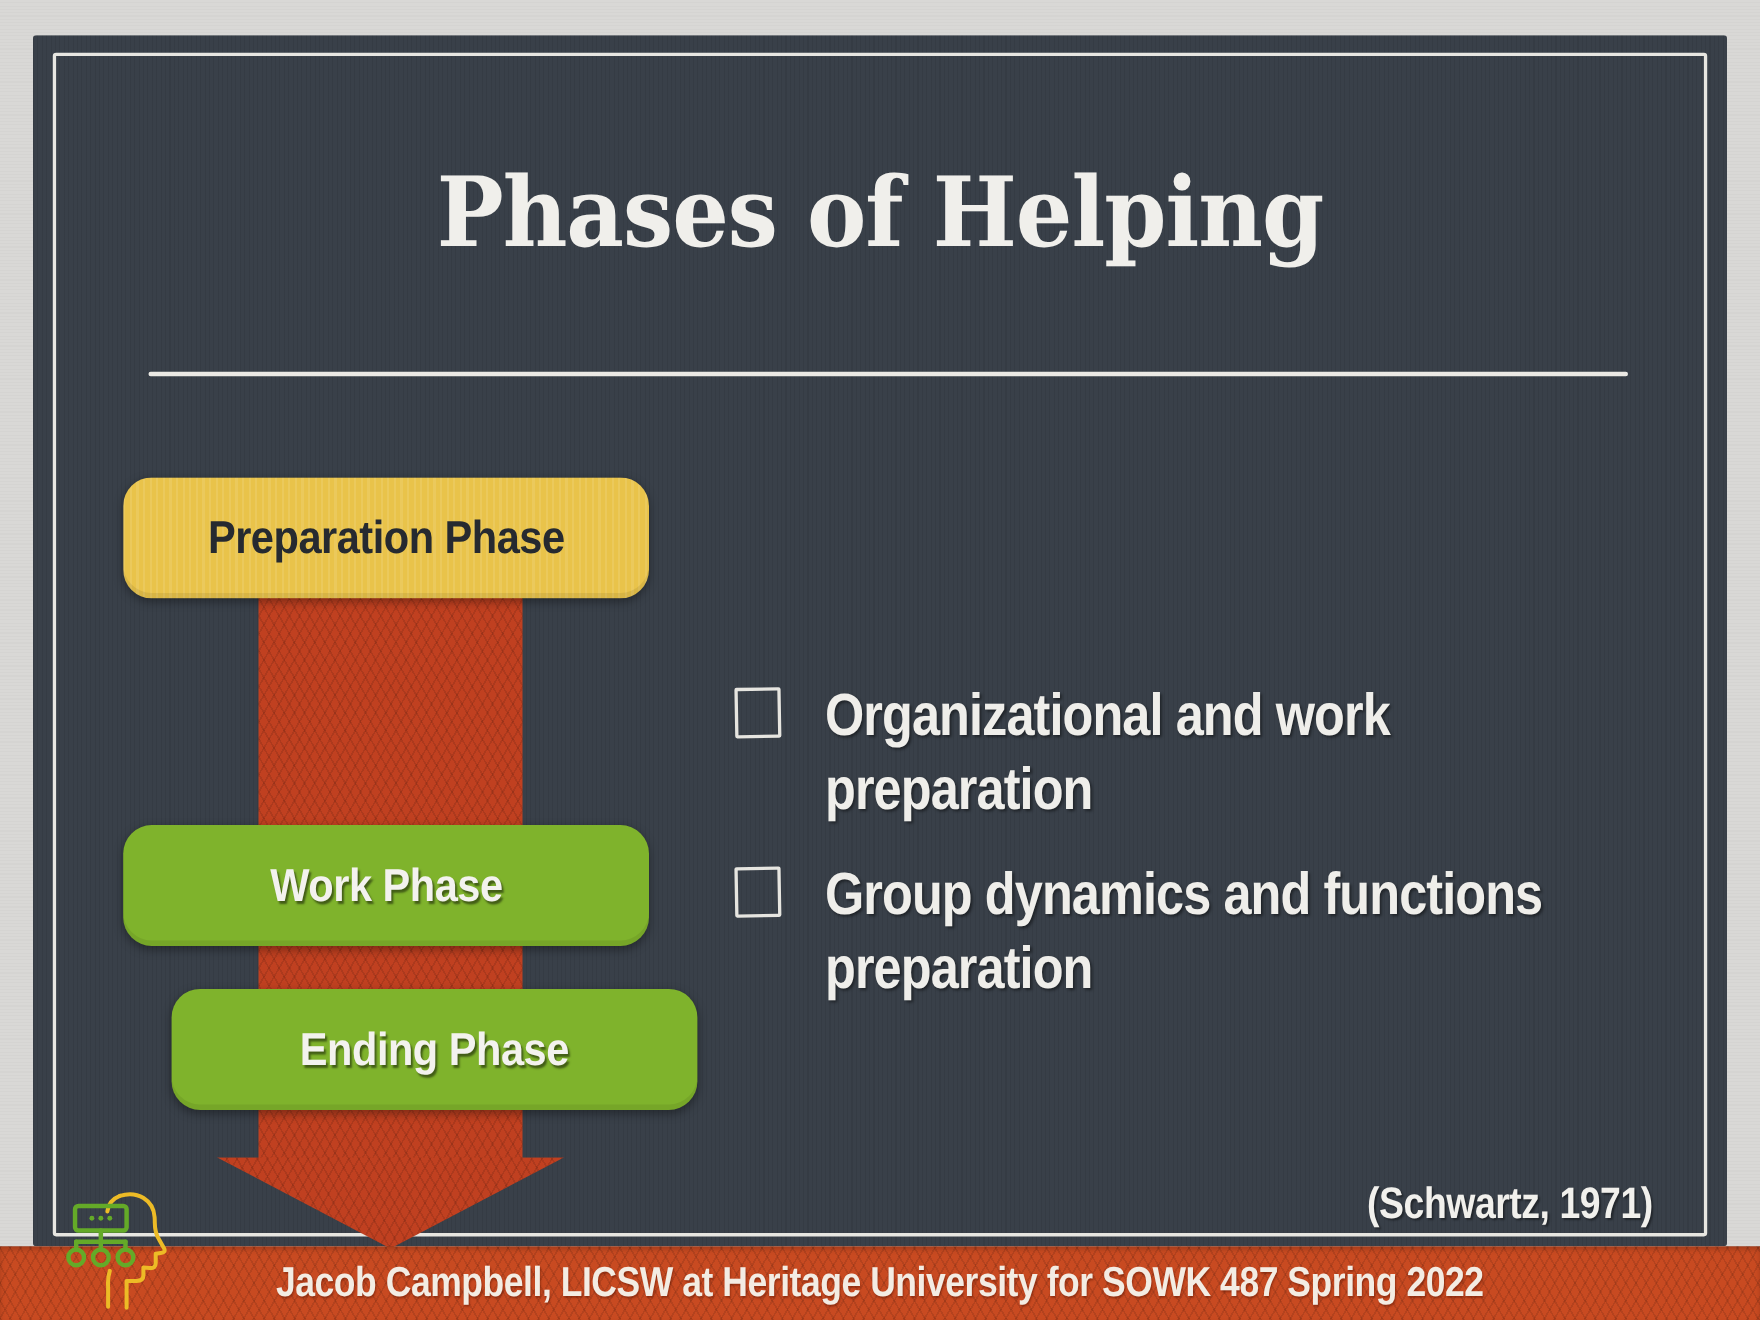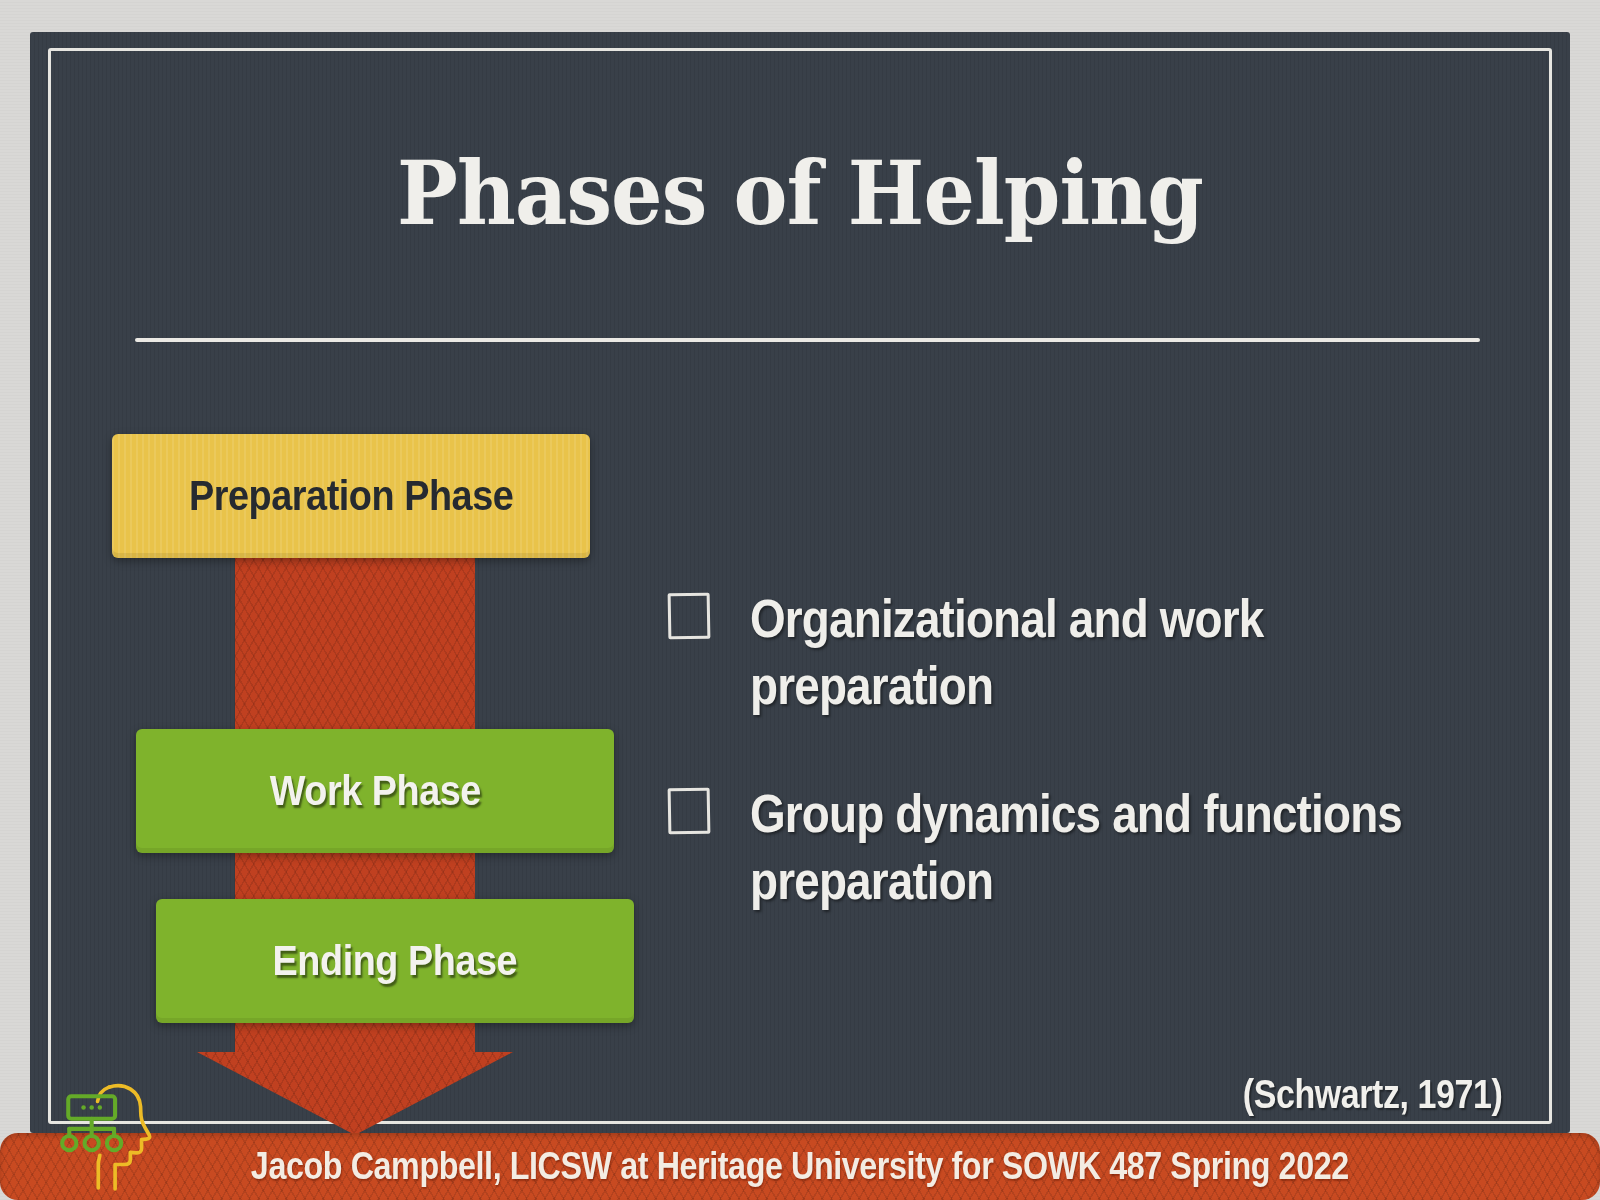--- a/index.html
+++ b/index.html
@@ -74,22 +74,22 @@
     width: 316px; height: 83px;
     background-color: #c04020;
     clip-path: polygon(0 0, 100% 0, 50% 100%);
     z-index: 2;
   }
 
   
   .phase-box {
     position: absolute;
     left: 82px;                      
-    width: 478px; height: 124px;
-    border-radius: 6px;
+    width: 478px; height: 110px;
+    border-radius: 26px;
     display: flex; align-items: center; justify-content: center;
     box-shadow: 0 3px 9px rgba(0,0,0,0.35), inset 0 -5px 0 rgba(0,0,0,0.07);
     z-index: 3;
   }
   .phase-box.textured {
     background-image: repeating-linear-gradient(90deg, rgba(255,255,255,0.10) 0 2px, transparent 2px 6px);
   }
   .phase-label {
     font-weight: 700;
     font-size: 42px;
@@ -147,21 +147,20 @@
 
   
   .footer {
     position: absolute;
     left: 0; top: 1133px;
     width: 1600px; height: 67px;
     background-color: #c84a21;
     box-shadow: inset 0 3px 5px rgba(0,0,0,0.18);
     display: flex; align-items: center; justify-content: center;
     z-index: 5;
-    border-radius: 18px;
   }
   .footer-text {
     font-weight: 700;
     font-size: 38px;
     letter-spacing: -0.5px;
     color: #f3ece3;
     text-shadow: 1px 2px 2px rgba(90,20,0,0.45);
     transform: scaleX(0.85);
     transform-origin: 50% 50%;
     white-space: nowrap;
@@ -183,28 +182,28 @@
 
   <h1 class="title">Phases of Helping</h1>
   <div class="divider"></div>
 
   <div class="arrow-shaft herringbone" style="background-color: rgb(192, 64, 32);"></div>
   <div class="arrow-head herringbone" style="background-color: rgb(192, 64, 32);"></div>
 
   <div class="phase-box textured" style="top: 402px; background-color: rgb(233, 195, 74);">
     <span class="phase-label" style="color: rgb(38, 42, 48);">Preparation Phase</span>
   </div>
-  <div class="phase-box" style="top: 697px; background-color: rgb(127, 179, 44); margin-left: 24px;">
+  <div class="phase-box" style="top: 718px; background-color: rgb(127, 179, 44);">
     <span class="phase-label on-green" style="color: rgb(243, 242, 238);">Work Phase</span>
   </div>
   <div class="phase-box" style="top: 867px; background-color: rgb(127, 179, 44); margin-left: 44px;">
     <span class="phase-label on-green" style="color: rgb(243, 242, 238);">Ending Phase</span>
   </div>
 
-  <div class="bullet-row" style="top:553px">
+  <div class="bullet-row" style="top:585px">
     <span class="checkbox"></span>
     <div class="bullet-text">
       <div>Organizational and work</div>
       <div>preparation</div>
     </div>
   </div>
   <div class="bullet-row" style="top:748px">
     <span class="checkbox"></span>
     <div class="bullet-text">
       <div>Group dynamics and functions</div>

